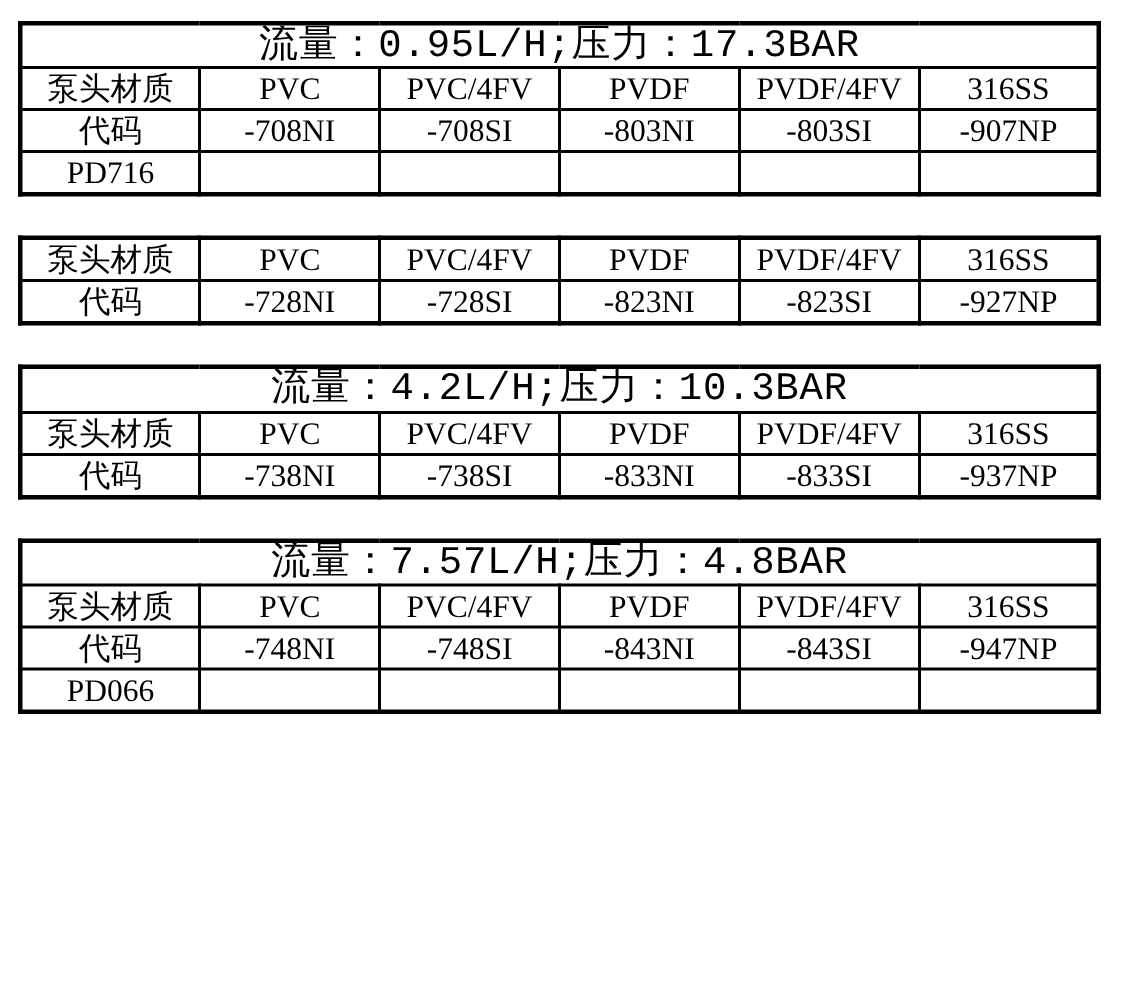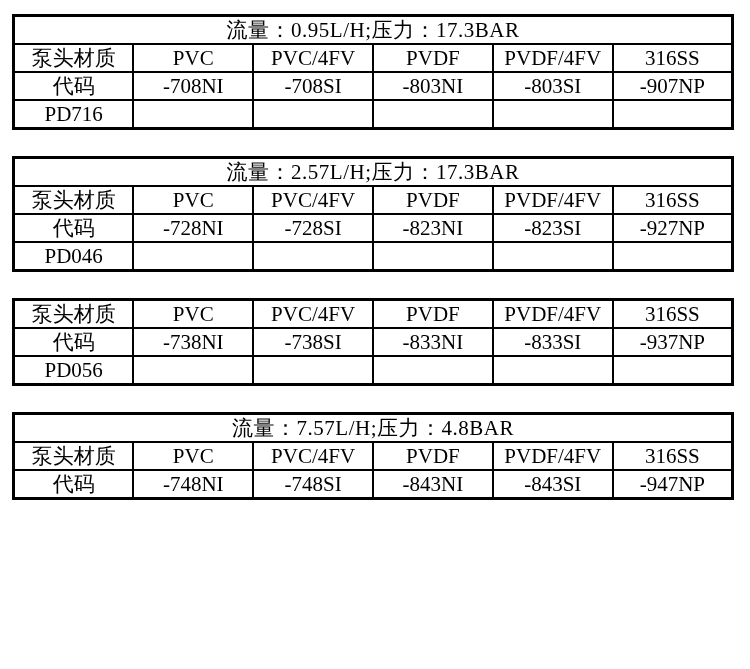--- a/index.html
+++ b/index.html
@@ -30,22 +30,23 @@
     height: 26px;
     padding: 0 2px;
     text-align: center;
     vertical-align: middle;
     font-size: 21px;
     line-height: 1.05;
     white-space: nowrap;
     overflow: hidden;
   }
   table.spec-table td.title-cell {
-    font-size: 21px;
+    font-size: 26px;
     letter-spacing: 0.5px;
+    font-family: Liberation Mono, monospace;
   }
 </style>
 </head>
 <body>
 
 <div class="page">
   <div>
       <table class="spec-table">
         <tbody>
           <tr>
@@ -73,73 +74,57 @@
             <td></td>
             <td></td>
             <td></td>
             <td></td>
           </tr>
         </tbody>
       </table>
       <table class="spec-table">
         <tbody>
           <tr>
-            <td colspan="6" class="title-cell">流量：2.57L/H;压力：17.3BAR</td>
-          </tr>
-          <tr>
             <td>泵头材质</td>
             <td>PVC</td>
             <td>PVC/4FV</td>
             <td>PVDF</td>
             <td>PVDF/4FV</td>
             <td>316SS</td>
           </tr>
           <tr>
             <td>代码</td>
             <td>-728NI</td>
             <td>-728SI</td>
             <td>-823NI</td>
             <td>-823SI</td>
             <td>-927NP</td>
           </tr>
-          <tr>
-            <td>PD046</td>
-            <td></td>
-            <td></td>
-            <td></td>
-            <td></td>
-            <td></td>
-          </tr>
         </tbody>
       </table>
       <table class="spec-table">
         <tbody>
+          <tr>
+            <td colspan="6" class="title-cell">流量：4.2L/H;压力：10.3BAR</td>
+          </tr>
           <tr>
             <td>泵头材质</td>
             <td>PVC</td>
             <td>PVC/4FV</td>
             <td>PVDF</td>
             <td>PVDF/4FV</td>
             <td>316SS</td>
           </tr>
           <tr>
             <td>代码</td>
             <td>-738NI</td>
             <td>-738SI</td>
             <td>-833NI</td>
             <td>-833SI</td>
             <td>-937NP</td>
-          </tr>
-          <tr>
-            <td>PD056</td>
-            <td></td>
-            <td></td>
-            <td></td>
-            <td></td>
-            <td></td>
           </tr>
         </tbody>
       </table>
       <table class="spec-table">
         <tbody>
           <tr>
             <td colspan="6" class="title-cell">流量：7.57L/H;压力：4.8BAR</td>
           </tr>
           <tr>
             <td>泵头材质</td>
@@ -150,16 +135,24 @@
             <td>316SS</td>
           </tr>
           <tr>
             <td>代码</td>
             <td>-748NI</td>
             <td>-748SI</td>
             <td>-843NI</td>
             <td>-843SI</td>
             <td>-947NP</td>
           </tr>
+          <tr>
+            <td>PD066</td>
+            <td></td>
+            <td></td>
+            <td></td>
+            <td></td>
+            <td></td>
+          </tr>
         </tbody>
       </table>
     </div>
 </div>
 
 </body></html>

